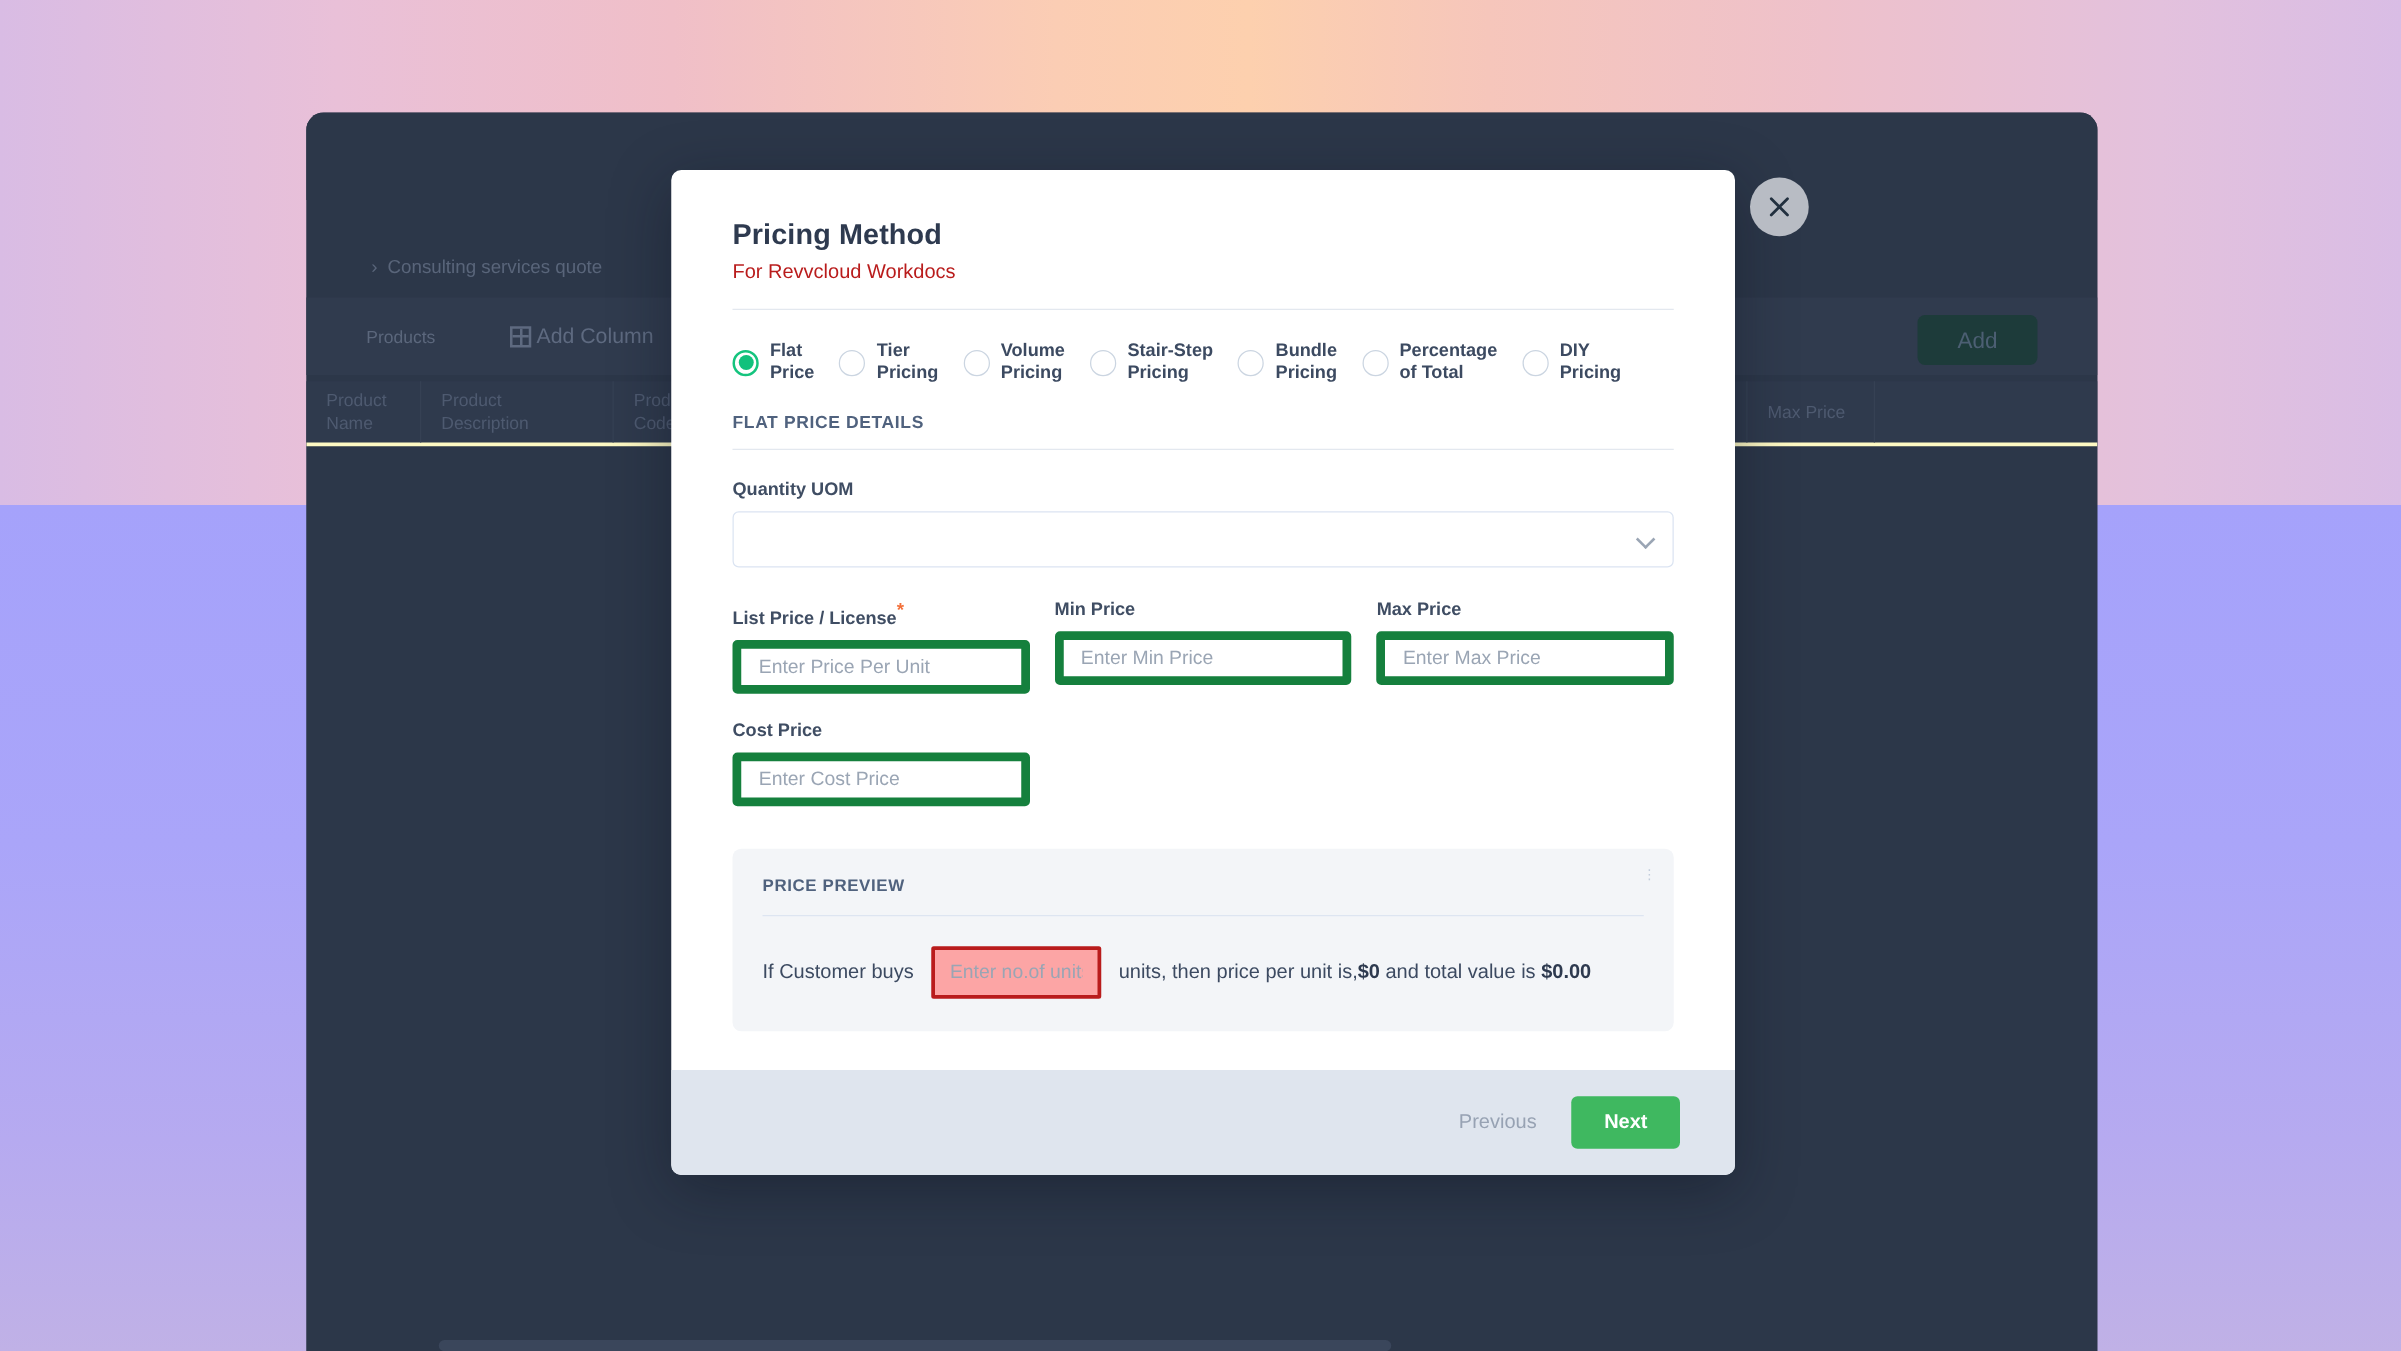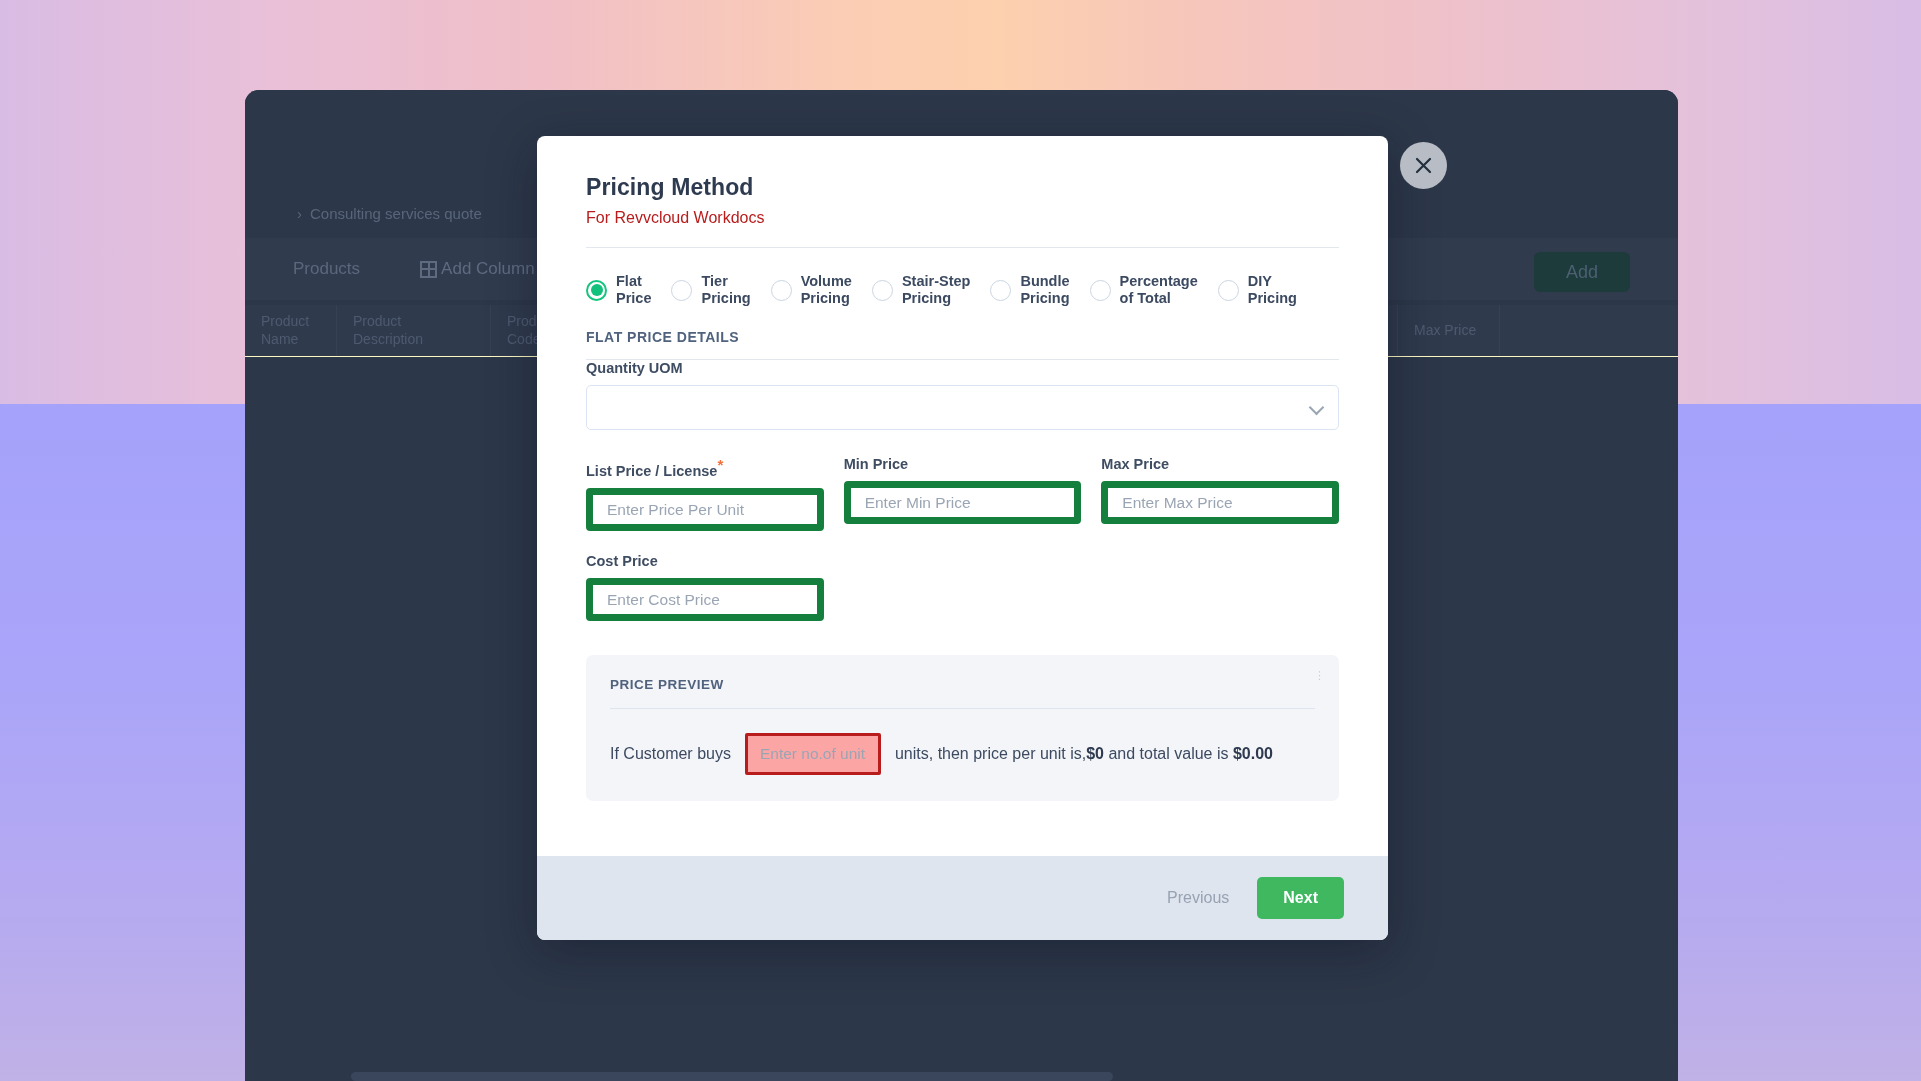--- a/index.html
+++ b/index.html
@@ -57,21 +57,21 @@
     position: absolute;
     left: 0; top: 148px; right: 0;
     height: 62px;
     background: #303b4e;
     display: flex;
     align-items: center;
   }
   .toolbar-tab {
     margin-left: 10px;
     padding: 0 38px;
-    font-size: 17px;
+    font-size: 14px;
     color: #5b677c;
     white-space: nowrap;
   }
   .toolbar-btn {
     display: flex;
     align-items: center;
     gap: 4px;
     padding: 0 22px;
     font-size: 17px;
     color: #5e6a80;
@@ -121,21 +121,21 @@
     overflow: hidden;
   }
 
   #app-table-head {
     position: absolute;
     left: 0; right: 0; top: 215px;
     height: 52px;
     background: #2f3a4d;
     display: flex;
     align-items: center;
-    border-bottom: 1px solid #fef9c3;
+    border-bottom: 3px solid #fef9c3;
   }
   .th {
     font-size: 14px;
     line-height: 1.25;
     color: #4e5a70;
     padding: 0 16px;
     border-right: 1px solid #364154;
     height: 100%;
     display: flex;
     align-items: center;
@@ -473,21 +473,21 @@
         <div class="radio-opt">
           <span class="radio-mark"></span>
           <span class="radio-label">DIY
 Pricing</span>
         </div>
       </div>
 
     <div id="section-label">FLAT PRICE DETAILS</div>
     <div class="hr" style="margin-top:14px;"></div>
 
-    <div style="">
+    <div style="margin-top:24px;">
       <label class="field-label">Quantity UOM</label>
       <div class="select-wrap">
         <input class="select-box" type="text" readonly="" value="" style="">
         <span class="chevron"></span>
       </div>
     </div>
 
     <div id="field-grid">
         <div><label class="field-label">List Price / License<span class="req-star">*</span></label><input type="text" class="input-box" placeholder="Enter Price Per Unit" style=""></div>
         <div><label class="field-label">Min Price</label><input type="text" class="input-box" placeholder="Enter Min Price" style=""></div>

